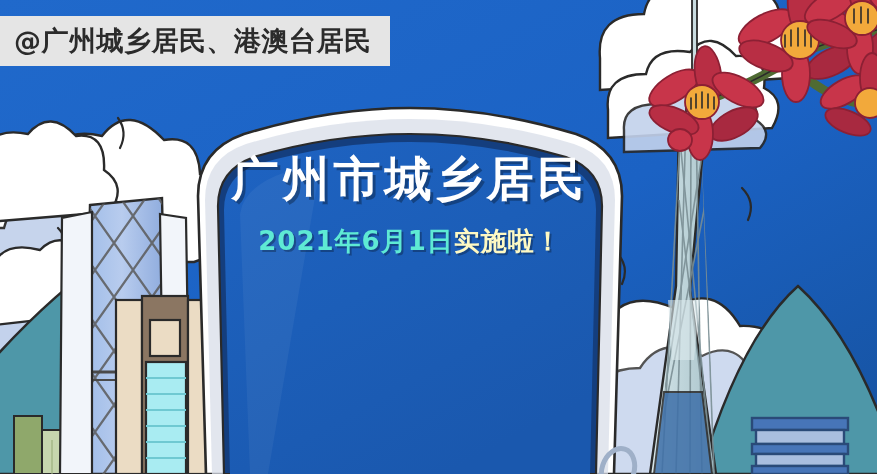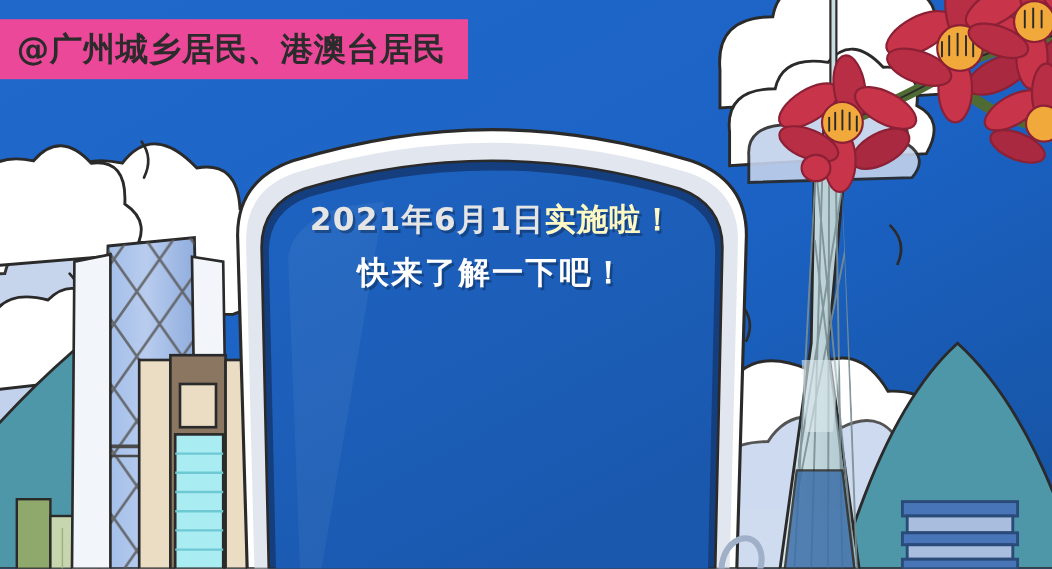--- a/index.html
+++ b/index.html
@@ -10,21 +10,21 @@
     overflow:hidden;
     font-family:"Liberation Sans","DejaVu Sans",sans-serif;
     background:#1B62C4;
   }
   #scene{position:absolute;inset:0;width:877px;height:474px;}
 
   
   .tag-banner{
     position:absolute;left:0;top:16px;
     height:50px;
-    background:#ec4899;
+    background:#e5e5e5;
     display:flex;align-items:center;
     padding:0 18px 0 14px;
     z-index:40;
   }
   .tag-banner span{
     font-size:27px;
     font-weight:bold;
     color:#2B2B2B;
     letter-spacing:0.5px;
     white-space:nowrap;
@@ -53,21 +53,21 @@
   .sub-line{
     margin-top:16px;
     font-size:26px;
     font-weight:bold;
     line-height:1.45;
     letter-spacing:1px;
     text-shadow:2px 2px 0 rgba(0,0,0,0.28);
     font-family:"DejaVu Sans","Liberation Sans",sans-serif;
     white-space:nowrap;
   }
-  .sub-date{color:#e5e5e5;}
+  .sub-date{color:#5eead4;}
   .sub-rest{color:#fef9c3;}
   .sub-line2{
     margin-top:6px;
     font-size:26px;font-weight:bold;color:#FFFFFF;
     letter-spacing:2px;
     text-shadow:2px 2px 0 rgba(0,0,0,0.28);
     font-family:"DejaVu Sans","Liberation Sans",sans-serif;
     white-space:nowrap;
   }
 </style>
@@ -349,17 +349,17 @@
     </g>
 
     </g>
   </svg>
 
   <div class="tag-banner">
     <span>@广州城乡居民、港澳台居民</span>
   </div>
 
   <div class="shield-text">
+    <div class="title-line">广州市城乡居民</div>
     <div class="sub-line"><span class="sub-date">2021年6月1日</span><span class="sub-rest">实施啦！</span></div>
-    <div class="sub-line2">快来了解一下吧！</div>
   </div>
 
 </div>
 
 </body></html>

